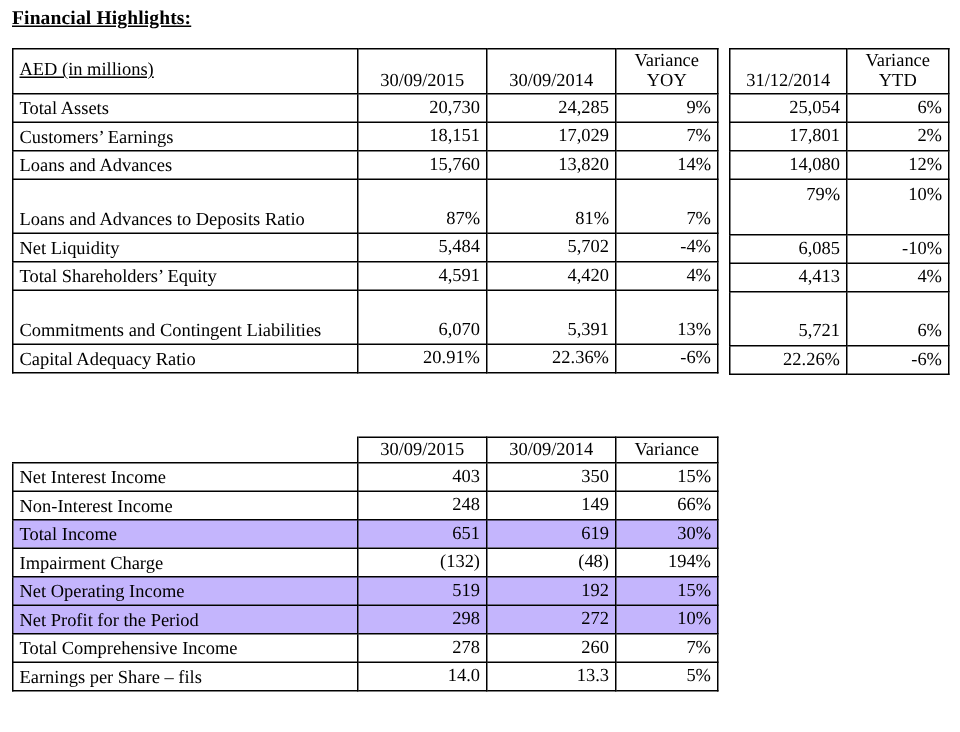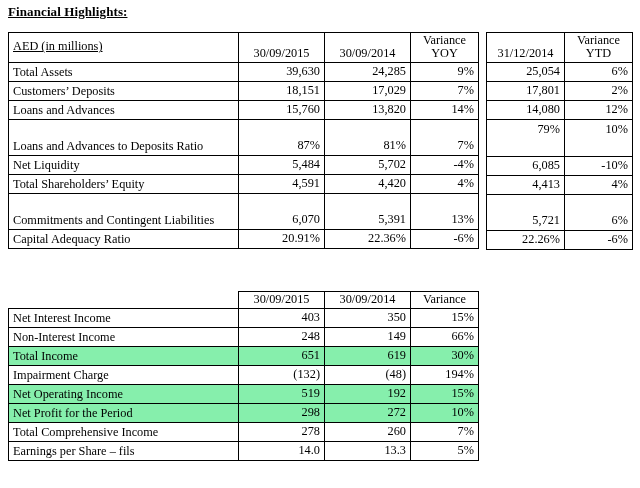--- a/index.html
+++ b/index.html
@@ -53,21 +53,21 @@
   }
   .lbl {
     text-align: left;
     line-height: 1.08;
   }
   .num {
     text-align: right;
     padding-right: 6px;
   }
   .shaded {
-    background: #86efac;
+    background: #c4b5fd;
   }
   .bold {
     font-weight: bold;
   }
 
   
   #table-balance {
     position: absolute;
     left: 8px;
     top: 32px;
@@ -107,26 +107,26 @@
         <th class="hdr">30/09/2014</th>
         <th class="hdr">
           <span>Variance</span><br>
           <span>YOY</span>
         </th>
       </tr>
     </thead>
     <tbody>
       <tr>
         <td class="lbl">Total Assets</td>
-        <td class="num">39,630</td>
+        <td class="num">20,730</td>
         <td class="num">24,285</td>
         <td class="num">9%</td>
       </tr>
       <tr>
-        <td class="lbl">Customers’ Deposits</td>
+        <td class="lbl">Customers’ Earnings</td>
         <td class="num">18,151</td>
         <td class="num">17,029</td>
         <td class="num">7%</td>
       </tr>
       <tr>
         <td class="lbl">Loans and Advances</td>
         <td class="num">15,760</td>
         <td class="num">13,820</td>
         <td class="num">14%</td>
       </tr>

